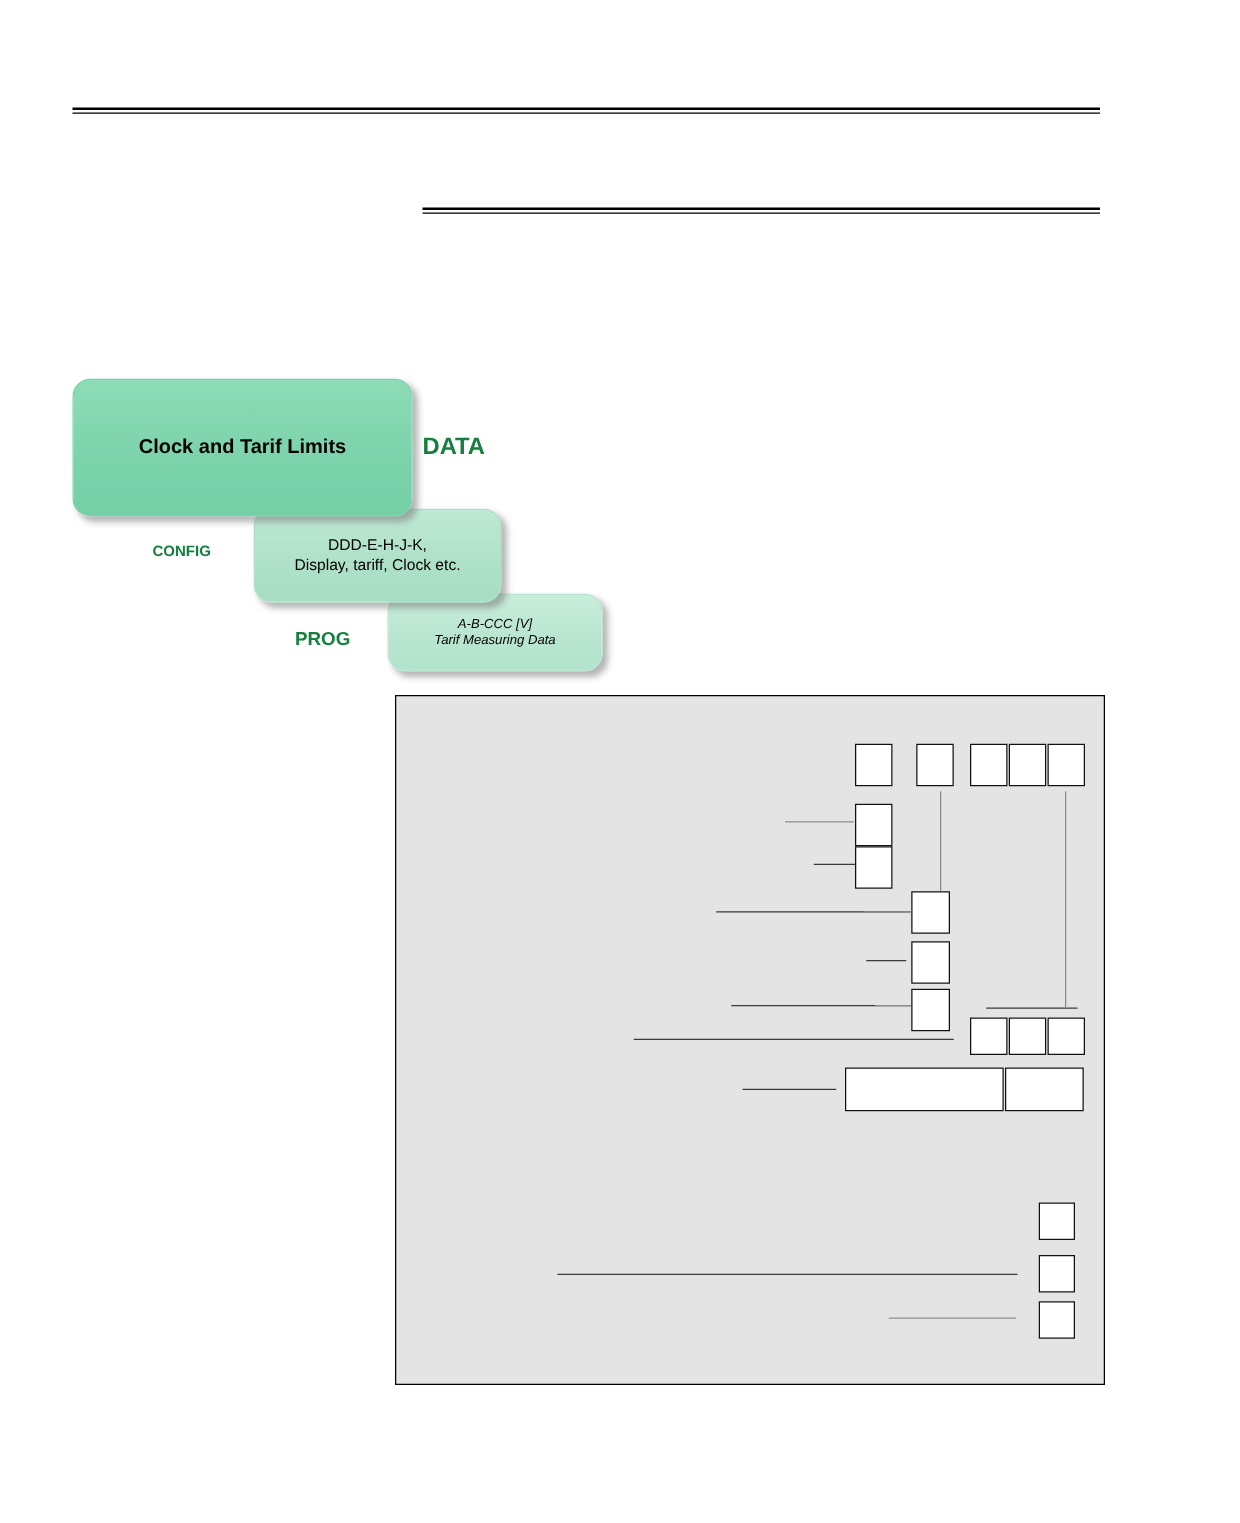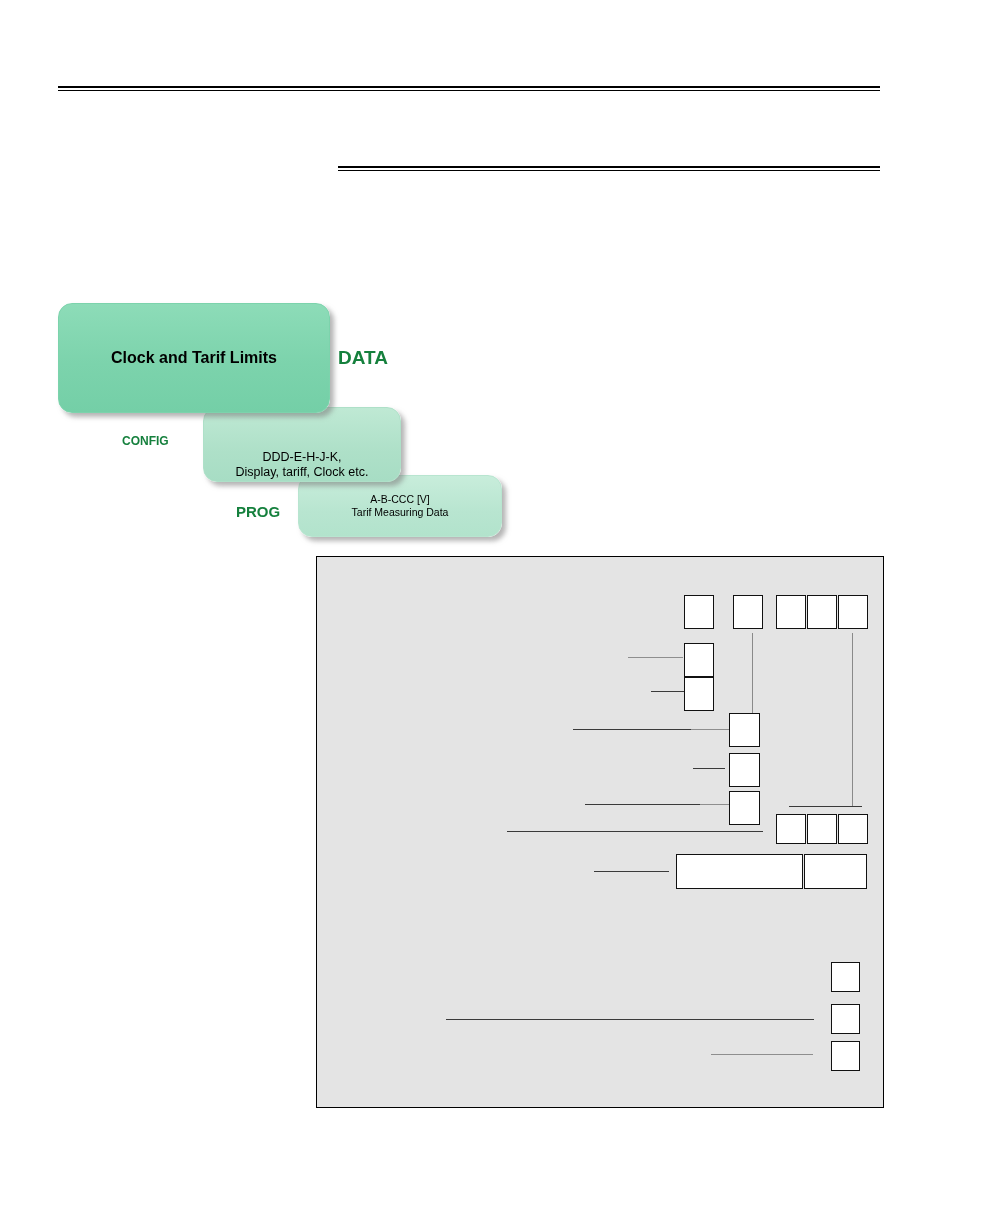--- a/index.html
+++ b/index.html
@@ -52,26 +52,27 @@
   }
   #card-config {
     left: 203px; top: 407px;
     width: 198px; height: 75px;
     background: linear-gradient(180deg, #bfe9d4 0%, #aee0c8 60%, #a7ddc4 100%);
     border: 1px solid #a6dcc3;
     font-size: 12.5px;
     z-index: 4;
   }
   #card-prog {
-    left: 298px; top: 475px;
-    width: 204px; height: 62px;
+    left: 310px; top: 475px;
+    width: 172px; height: 62px;
     background: linear-gradient(180deg, #c8eddb 0%, #b8e5d0 60%, #b2e3cc 100%);
     border: 1px solid #b0e1ca;
     font-size: 10.5px;
     z-index: 3;
+    font-style: italic;
   }
   .card-line { display: block; }
 
   
   .stack-label {
     position: absolute;
     font-weight: bold;
     color: #15803d;
     z-index: 6;
     white-space: nowrap;
@@ -122,21 +123,21 @@
 <div class="page-rule" id="rule-top"></div>
 <div class="page-rule" id="rule-second"></div>
 
 <div class="card" id="card-prog" style="border-color: rgb(184, 229, 208);">
   <div>
     <span class="card-line">A-B-CCC [V]</span>
     <span class="card-line">Tarif Measuring Data</span>
   </div>
 </div>
 
-<div class="card" id="card-config" style="border-color: rgb(174, 224, 200); align-items: flex-end;">
+<div class="card" id="card-config" style="border-color: rgb(174, 224, 200);">
   <div>
     <span class="card-line">DDD-E-H-J-K,</span>
     <span class="card-line">Display, tariff, Clock etc.</span>
   </div>
 </div>
 
 <div class="card" id="card-data" style="border-color: rgb(124, 211, 172);">
   <div>
     <span class="card-line">Clock and Tarif Limits</span>
   </div>

